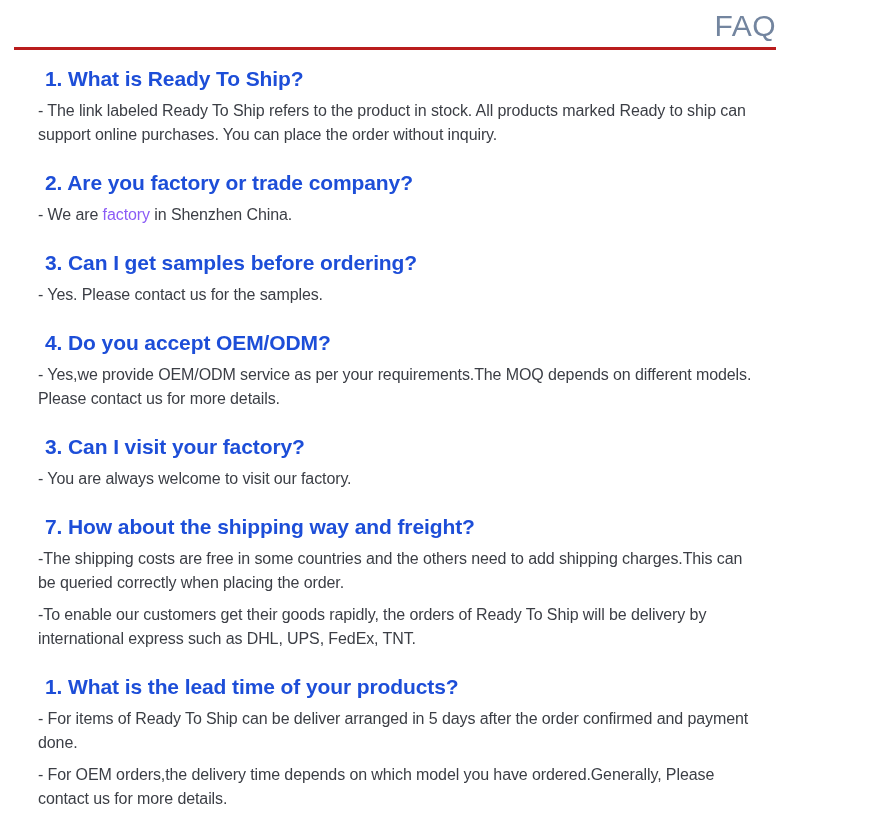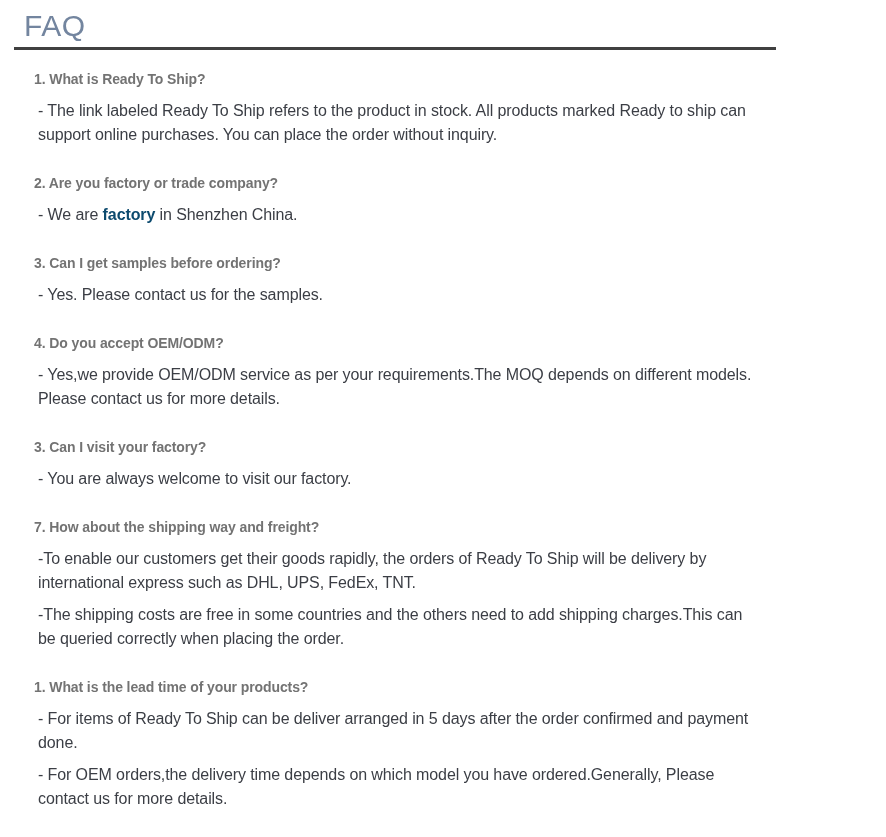--- a/index.html
+++ b/index.html
@@ -13,57 +13,58 @@
     height: 837px;
     overflow: hidden;
     background: #ffffff;
     font-family: "Liberation Sans", "DejaVu Sans", sans-serif;
     box-sizing: border-box;
     padding-left: 14px;
     padding-top: 6px;
   }
   .title-block {
     width: 762px;
-    border-bottom: 3px solid #404040;
+    border-bottom: 3px solid #b91c1c;
+    text-align: right;
   }
   .page-title {
     margin: 2px 0 0 0;
     padding: 0 0 3px 10px;
     font-size: 30px;
     line-height: 36px;
     font-weight: 300;
     color: #73859f;
     letter-spacing: 0.5px;
   }
   .faq-list {
     margin-top: 17px;
     padding-left: 16px;
     width: 740px;
   }
   .faq-item {
     margin: 0 0 24px 0;
   }
   .faq-question {
-    margin: 0 0 4px 4px;
-    font-size: 14px;
+    margin: 0 0 4px 15px;
+    font-size: 21px;
     line-height: 24px;
     font-weight: 700;
-    color: #737373;
+    color: #1d4ed8;
     letter-spacing: -0.1px;
   }
   .faq-answer p {
     margin: 8px;
     font-size: 16px;
     line-height: 24px;
     color: #3b3e45;
     letter-spacing: -0.1px;
   }
   .faq-answer strong {
-    font-weight: 700;
-    color: #0c4a6e;
+    font-weight: 400;
+    color: #8b5cf6;
   }
   .faq-item:last-child {
     margin-bottom: 0;
   }
 </style>
 </head>
 <body>
 
 <div class="page">
 
@@ -107,22 +108,22 @@
         <p>- You are always welcome to visit our factory.</p>
       </div>
     </div>
 
     <div class="faq-item">
     </div>
 
     <div class="faq-item">
       <h2 class="faq-question">7. How about the shipping way and freight?</h2>
       <div class="faq-answer">
+        <p>-The shipping costs are free in some countries and the others need to add shipping charges.This can be queried correctly when placing the order.</p>
         <p>-To enable our customers get their goods rapidly, the orders of Ready To Ship will be delivery by international express such as DHL, UPS, FedEx, TNT.</p>
-        <p>-The shipping costs are free in some countries and the others need to add shipping charges.This can be queried correctly when placing the order.</p>
       </div>
     </div>
 
     <div class="faq-item">
       <h2 class="faq-question">1. What is the lead time of your products?</h2>
       <div class="faq-answer">
         <p>- For items of Ready To Ship can be deliver arranged in 5 days after the order confirmed and payment done.</p>
         <p>- For OEM orders,the delivery time depends on which model you have ordered.Generally, Please contact us for more details.</p>
       </div>
     </div>

